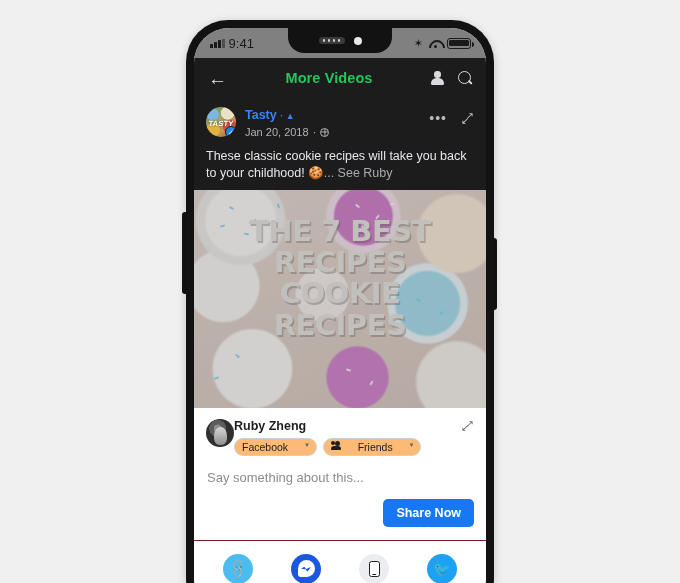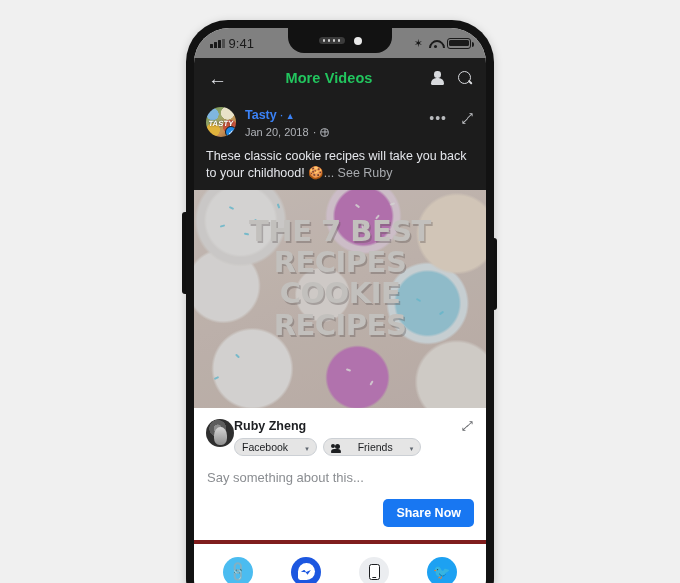--- a/index.html
+++ b/index.html
@@ -223,43 +223,43 @@
   }
   .avatar-ruby::after{
     content:""; position:absolute; left:28%; top:30%;
     width:48%; height:62%; border-radius:50% 50% 42% 42%;
     background: linear-gradient(180deg,#d6d6d6,#8f8f8f);
   }
   .sheet-id { margin-left:0; }
   .ruby-name { font-size:12.5px; font-weight:bold; color:#1c1e21; line-height:1.2; }
   .pills { display:flex; gap:6px; margin-top:4px; }
   .pill {
-    display:flex; align-items:flex-end; gap:17px;
+    display:flex; align-items:flex-start; gap:17px;
     border:1px solid #ccd0d5; border-radius: 11px;
     padding: 2px 7px;
-    font-size: 10.5px; color:#1c1e21; background:#e5e5e5;
+    font-size: 10.5px; color:#1c1e21; background:#fdba74;
     white-space:nowrap;
   }
   .caret { font-size: 7px; color:#606770; }
   .ic-friends { position:relative; width:10px; height:9px; display:inline-block; }
   .ic-friends::before{content:"";position:absolute;left:0;top:.5px;width:4px;height:4px;border-radius:50%;background:#1c1e21;}
   .ic-friends::after{content:"";position:absolute;left:4.5px;top:0;width:5px;height:5px;border-radius:50%;background:#1c1e21;}
   .ic-friends i{position:absolute;left:0;bottom:0;width:10px;height:4px;border-radius:4px 4px 1px 1px;background:#1c1e21;}
   .sheet-expand { margin-left:auto; position:relative; width:13px; height:13px; padding-top:2px;}
   .sheet-expand span{position:absolute;font-size:10px;line-height:1;color:#65676b;}
   .sheet-expand .a{right:0;top:0;}
   .sheet-expand .b{left:0;bottom:-1px;}
   .say {
     padding: 14px 13px 0;
     font-size: 13px; color:#8a8d91;
   }
   .share-row {
     display:flex; justify-content:flex-end;
     padding: 14px 12px 13px;
-    border-bottom: 4px solid #7f1d1d;
+    border-bottom: 1px solid #7f1d1d;
   }
   .share-now {
     background:#1877f2; color:#fff;
     font-size:12.5px; font-weight:bold;
     border:none; border-radius:5px;
     padding: 7px 13px;
     cursor:pointer;
   }
   .targets {
     display:flex; padding: 13px 10px 0;

